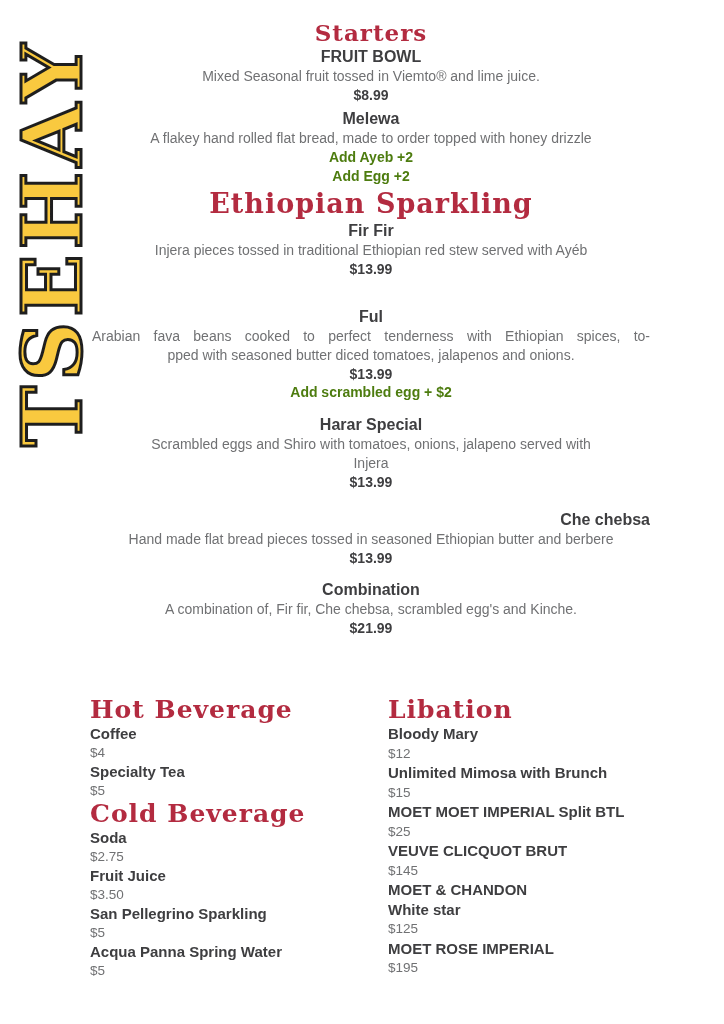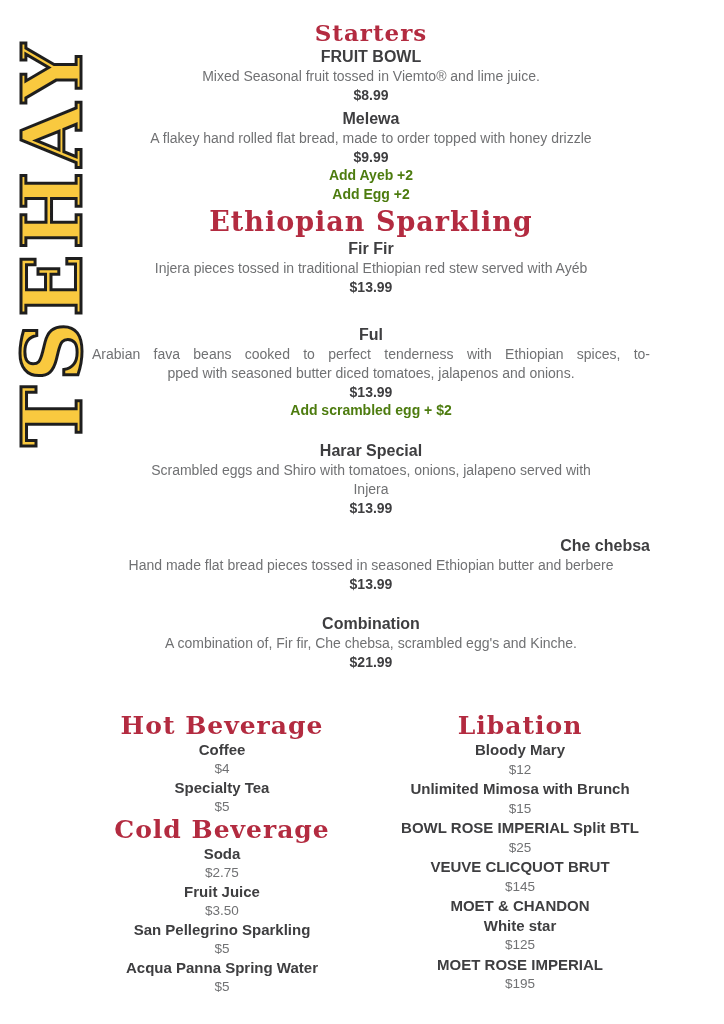--- a/index.html
+++ b/index.html
@@ -78,29 +78,28 @@
     text-align: center;
   }
   .extra {
     font-size: 14px;
     font-weight: bold;
     color: #4d7c0f;
     line-height: 19px;
   }
   .mt4  { margin-top: 4px; }
   .mt18 { margin-top: 18px; text-align: right; }
-  .mt20 { margin-top: 20px; }
+  .mt20 { margin-top: 12px; }
   .mt24 { margin-top: 28px; }
 
   
   .col {
     position: absolute;
-    top: 712px;
+    top: 696px;
     width: 264px;
-    text-align: center;
   }
   .col-left  { left: 90px; }
   .col-right { left: 388px; }
   .bev-head {
     font-family: "DejaVu Serif", serif;
     font-weight: bold;
     font-size: 25px;
     line-height: 28px;
     letter-spacing: 1px;
     color: #B32B40;
@@ -130,21 +129,20 @@
   <div class="main">
 
     <div class="h-red">Starters</div>
 
     <div class="item-name">FRUIT BOWL</div>
     <div class="desc">Mixed Seasonal fruit tossed in Viemto® and lime juice.</div>
     <div class="price">$8.99</div>
 
     <div class="item-name mt4">Melewa</div>
     <div class="desc">A flakey hand rolled flat bread, made to order topped with honey drizzle</div>
-    <div class="price">$9.99</div>
     <div class="extra">Add Ayeb +2</div>
     <div class="extra">Add Egg +2</div>
 
     <div class="h-red big">Ethiopian Sparkling</div>
 
     <div class="item-name">Fir Fir</div>
     <div class="desc">Injera pieces tossed in traditional Ethiopian red stew served with Ayéb</div>
     <div class="price">$13.99</div>
 
     <div class="item-name mt24">Ful</div>
@@ -185,21 +183,21 @@
     <div class="bev-name">Acqua Panna Spring Water</div>
     <div class="bev-price">$5</div>
   </div>
 
   <div class="col col-right">
     <div class="bev-head">Libation</div>
     <div class="bev-name">Bloody Mary</div>
     <div class="bev-price">$12</div>
     <div class="bev-name">Unlimited Mimosa with Brunch</div>
     <div class="bev-price">$15</div>
-    <div class="bev-name">BOWL ROSE IMPERIAL Split BTL</div>
+    <div class="bev-name">MOET MOET IMPERIAL Split BTL</div>
     <div class="bev-price">$25</div>
     <div class="bev-name">VEUVE CLICQUOT BRUT</div>
     <div class="bev-price">$145</div>
     <div class="bev-name">MOET &amp; CHANDON</div>
     <div class="bev-name">White star</div>
     <div class="bev-price">$125</div>
     <div class="bev-name">MOET ROSE IMPERIAL</div>
     <div class="bev-price">$195</div>
   </div>
 

